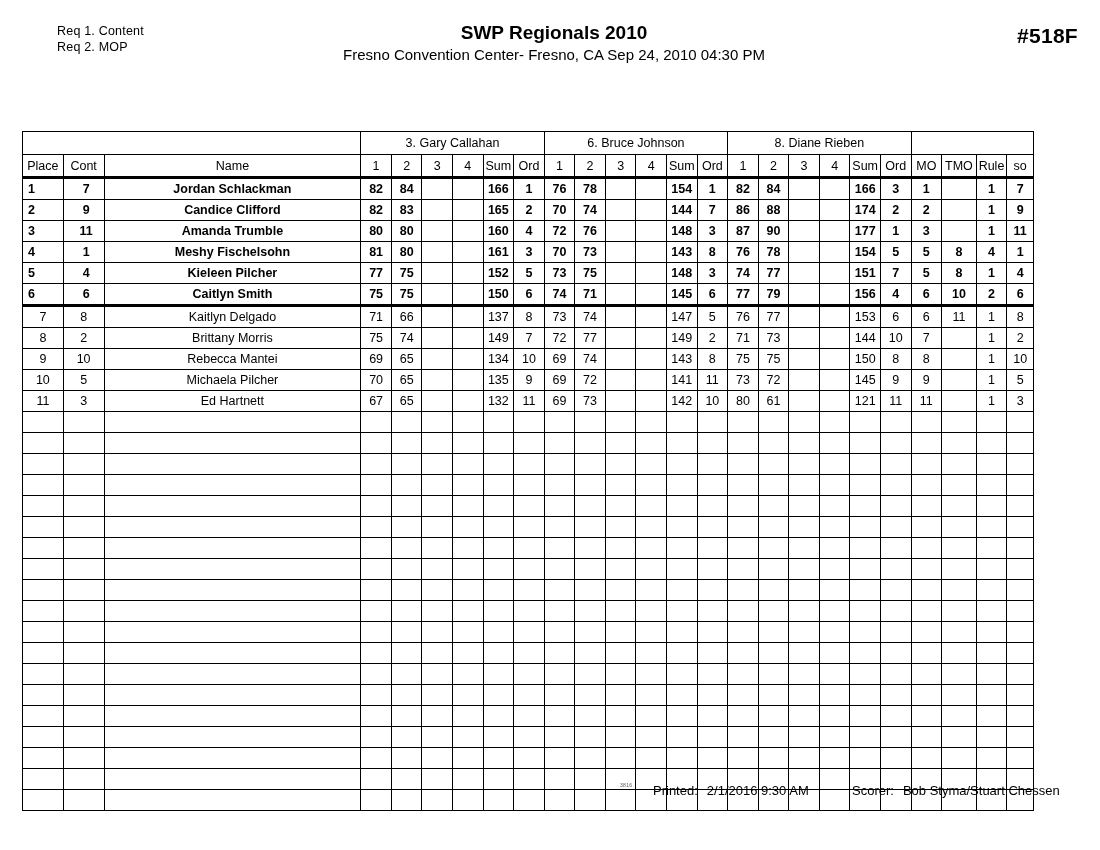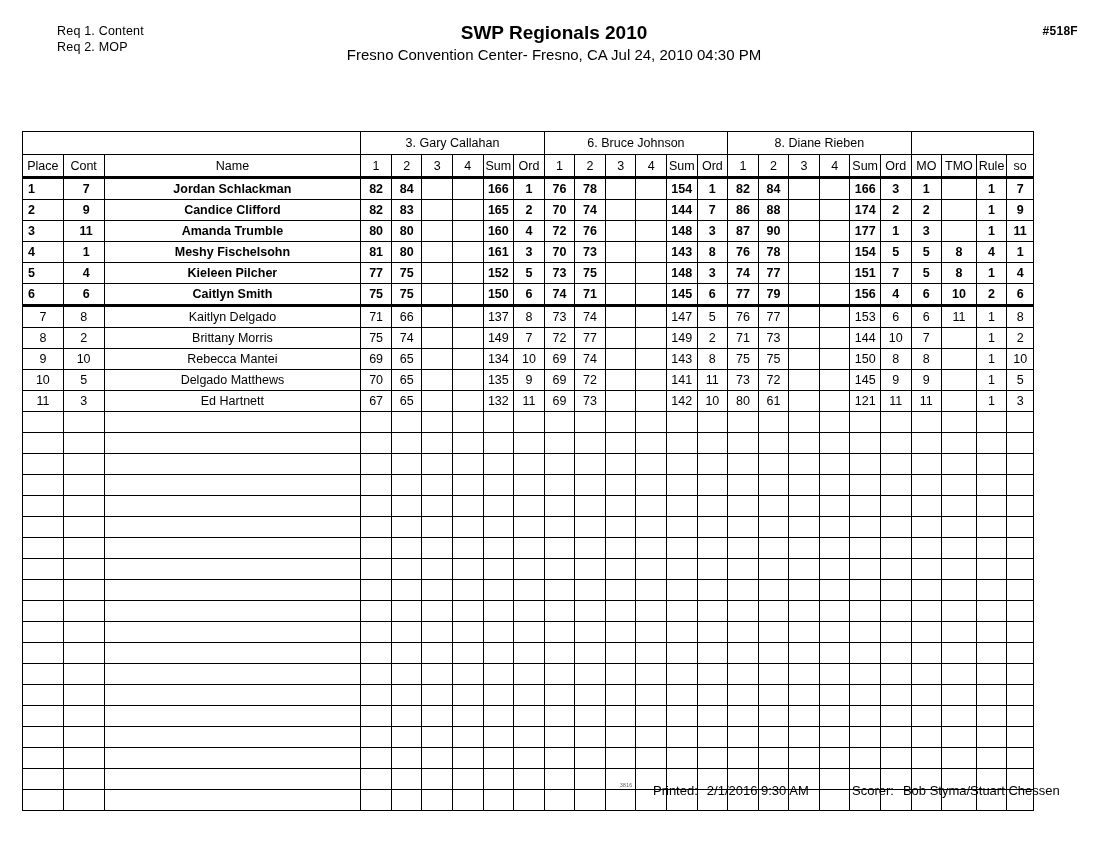--- a/index.html
+++ b/index.html
@@ -24,21 +24,21 @@
     font-size: 12.5px;
     line-height: 16px;
     white-space: nowrap;
   }
   #req-block div { letter-spacing: 0.2px; margin-left: 35px; }
 
   #doc-code {
     position: absolute;
     right: 22px;
     top: 24px;
-    font-size: 12px;
+    font-size: 21px;
     font-weight: bold;
     letter-spacing: 0.3px;
   }
 
   #title-block {
     position: absolute;
     left: 0;
     right: 0;
     top: 21px;
     text-align: center;
@@ -164,21 +164,21 @@
 
 <div id="req-block">
   <div>Req 1. Content</div>
   <div>Req 2. MOP</div>
 </div>
 
 <div id="doc-code">#518F</div>
 
 <div id="title-block">
   <div id="meet-title">SWP Regionals 2010</div>
-  <div id="venue-line">Fresno Convention Center-  Fresno, CA  Jul 24, 2010  04:30 PM</div>
+  <div id="venue-line">Fresno Convention Center-  Fresno, CA  Sep 24, 2010  04:30 PM</div>
 </div>
 
 <div id="sheet">
   <table class="grid">
     <colgroup>
       <col style="width:40px">
       <col style="width:40px">
       <col style="width:252px">
       <col style="width:30px">
         <col style="width:30px">
@@ -477,21 +477,21 @@
           <td>150</td>
           <td class="ord-cell">8</td>
           <td>8</td>
           <td></td>
           <td>1</td>
           <td>10</td>
         </tr>
         <tr class="data-row">
           <td class="place-cell">10</td>
           <td class="cont-cell">5</td>
-          <td class="name-cell">Delgado Matthews</td>
+          <td class="name-cell">Michaela Pilcher</td>
           <td>70</td>
           <td>65</td>
           <td></td>
           <td></td>
           <td>135</td>
           <td class="ord-cell">9</td>
           <td class="thick-left">69</td>
           <td>72</td>
           <td></td>
           <td></td>

